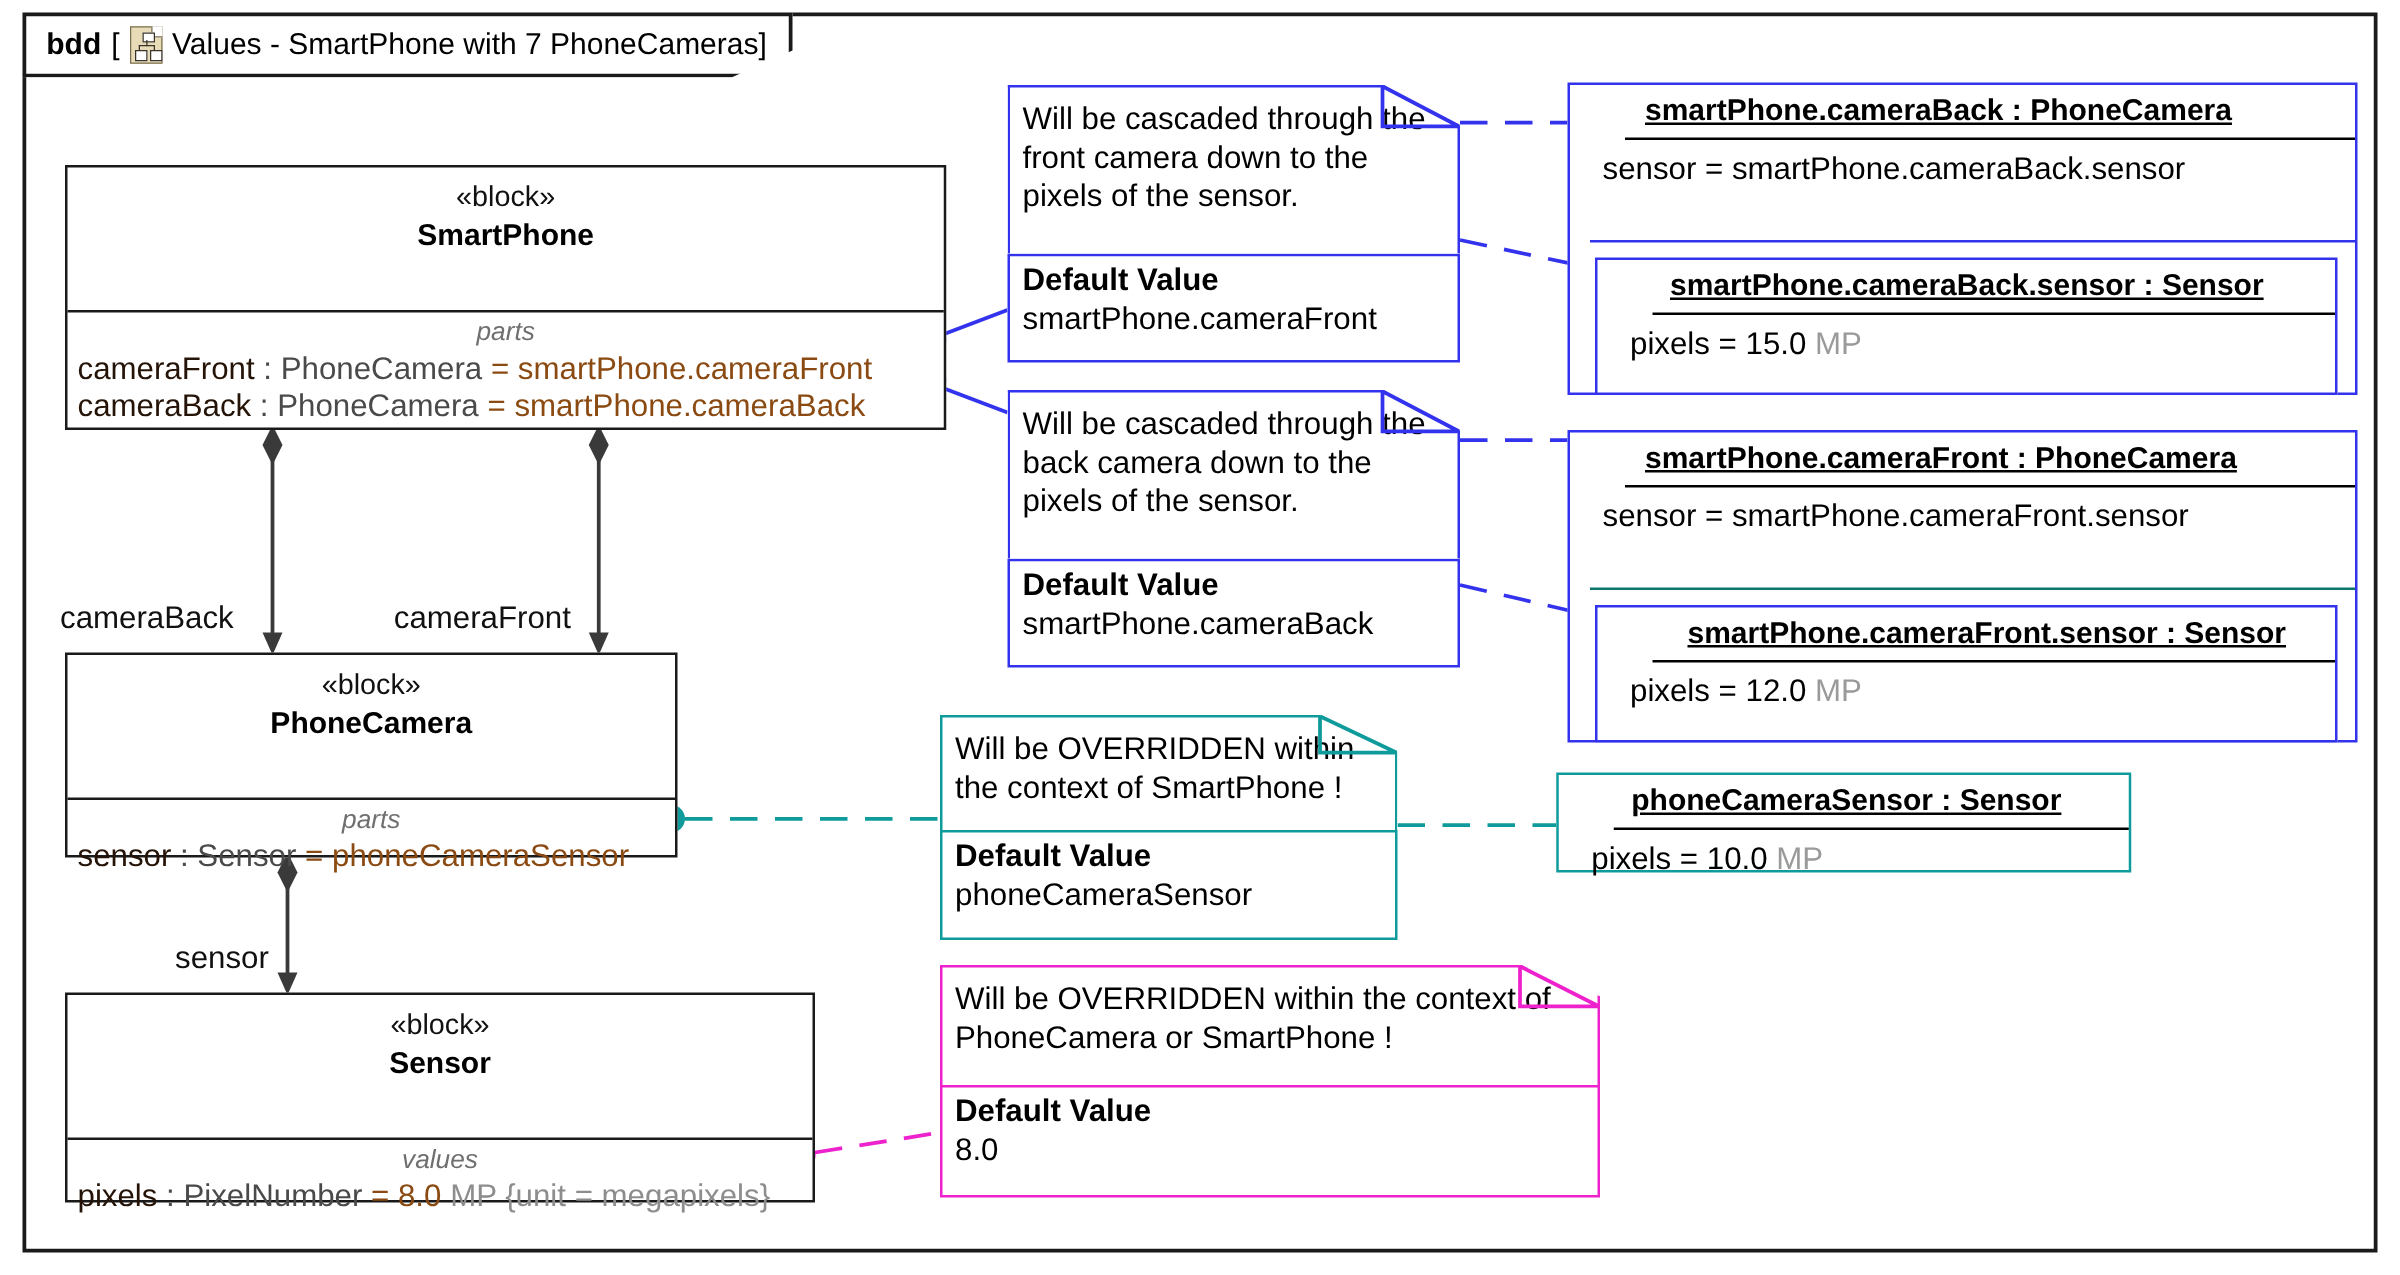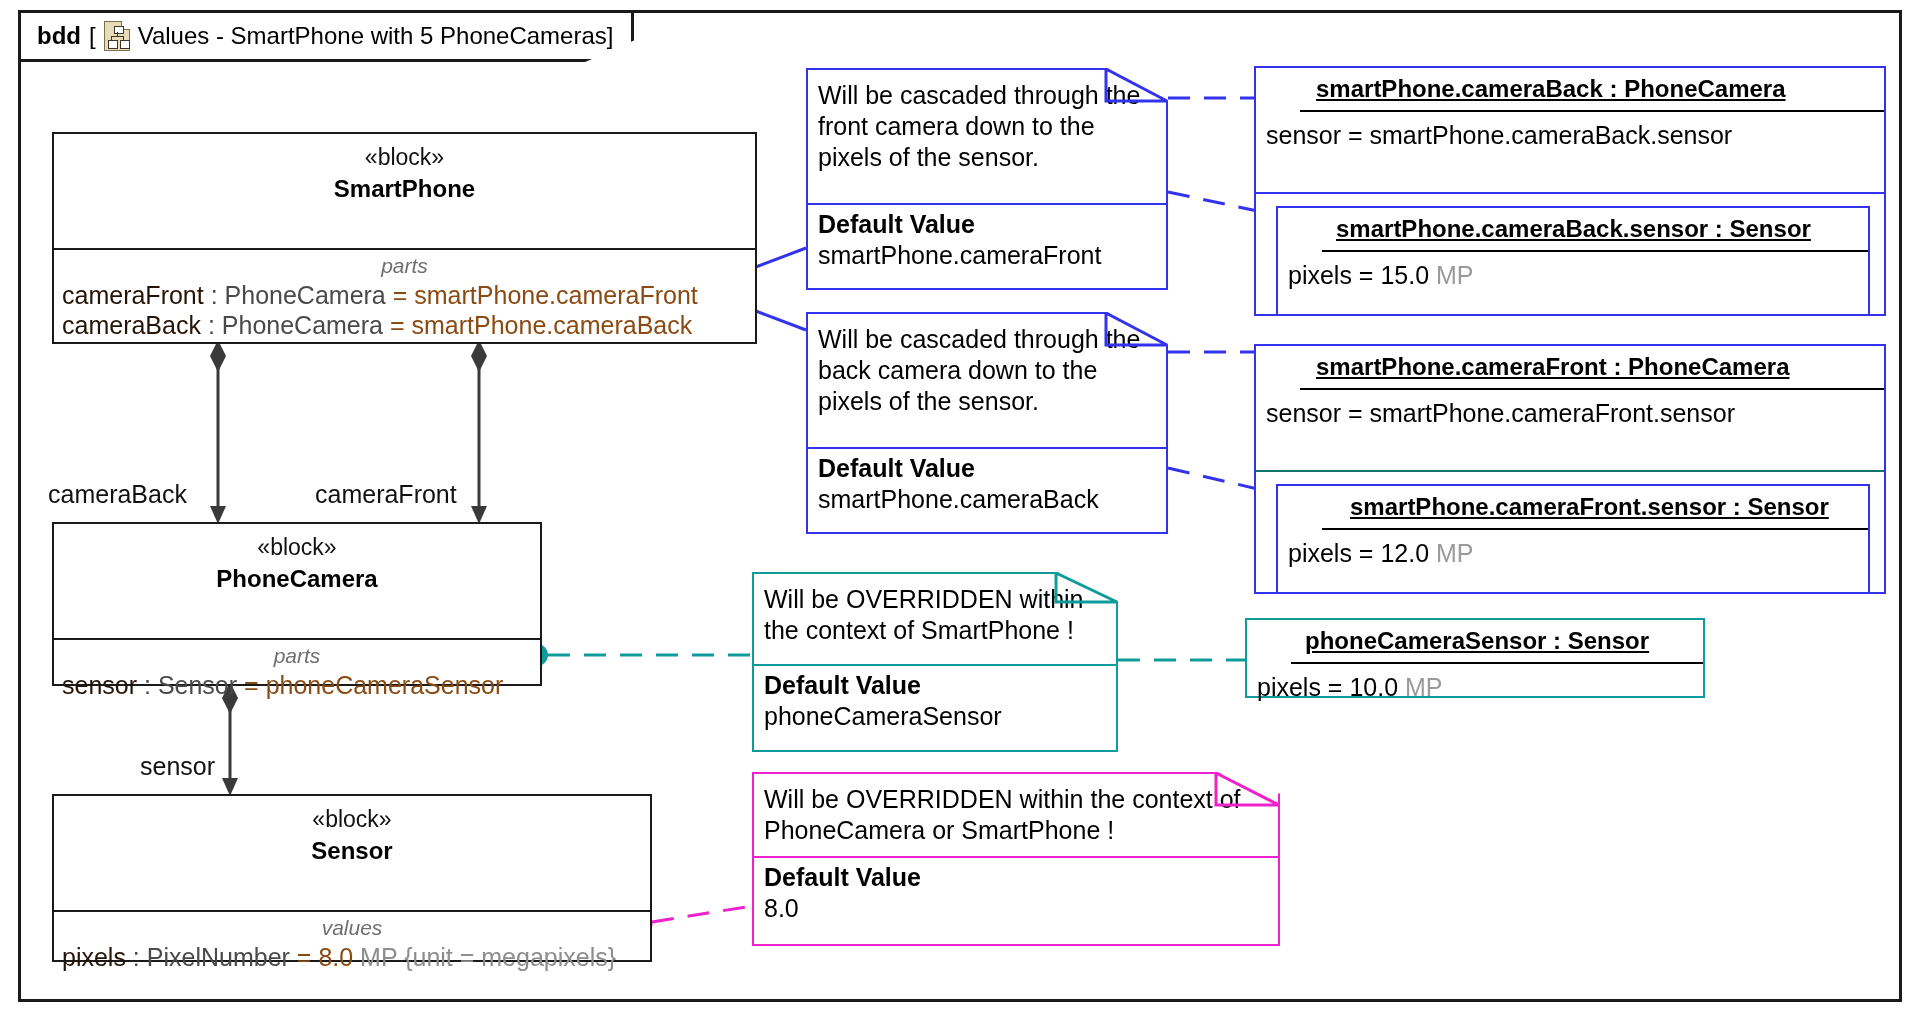--- a/index.html
+++ b/index.html
@@ -144,20 +144,21 @@
     text-decoration: underline;
     padding: 7px 10px 7px 16px;
     border-bottom: 2px solid currentColor;
     white-space: nowrap;
     margin-left: 44px;
   }
   .inst-slot {
     font-size: 25px; color: #000;
     padding: 9px 10px 9px 10px;
     white-space: nowrap;
+    margin-left: 16px;
   }
   .unit { color: #9a9a9a; }
 
   
   #links { position: absolute; left: 0; top: 0; width: 1920px; height: 1020px; pointer-events: none; }
 </style>
 </head>
 <body>
 
 <div id="canvas">
@@ -170,21 +171,21 @@
     <span class="bdd-icon">
       <span class="nub"></span>
       <span class="bx b-top"></span>
       <span class="v1"></span>
       <span class="h1"></span>
       <span class="v2"></span>
       <span class="v3"></span>
       <span class="bx b-l"></span>
       <span class="bx b-r"></span>
     </span>
-    <span class="ttl"><span>Values - SmartPhone with 5  PhoneCameras</span><span>]</span></span>
+    <span class="ttl"><span>Values - SmartPhone with 7  PhoneCameras</span><span>]</span></span>
   </div>
 
   <svg id="links">
 
     <g>
       <line x1="218" y1="348" x2="218" y2="518" stroke="#3a3a3a" stroke-width="3"></line>
       <polygon points="218,340 226,356 218,372 210,356" fill="#3a3a3a"></polygon>
       <polygon points="218,524 210,506 226,506" fill="#3a3a3a"></polygon>
     </g>
     <g>
@@ -323,21 +324,21 @@
     <div class="note-foot" style="height:88px;">
       <div class="dv-title">Default Value</div>
       <div class="dv-value">phoneCameraSensor</div>
     </div>
     <svg style="position:absolute; left:0; top:0; width:366px; height:180px; pointer-events:none;">
       <polyline points="304,1 365,30 304,30 304,1" fill="none" stroke="#0f9b9b" stroke-width="3"></polyline>
     </svg>
   </div>
 
   <div class="note" id="note4" style="left:752px; top:772px; width:528px; height:186px; color:#ee22cc;">
-    <div class="note-body" style="height:84px; -webkit-clip-path: polygon(0 0, 88% 0, 100% 26%, 100% 100%, 0 100%); clip-path: polygon(0 0, 88% 0, 100% 26%, 100% 100%, 0 100%);">
+    <div class="note-body" style="height:96px; -webkit-clip-path: polygon(0 0, 88% 0, 100% 26%, 100% 100%, 0 100%); clip-path: polygon(0 0, 88% 0, 100% 26%, 100% 100%, 0 100%);">
       <div class="note-text">Will be OVERRIDDEN within the context of PhoneCamera or SmartPhone !</div>
     </div>
     <div class="note-foot" style="height:90px;">
       <div class="dv-title">Default Value</div>
       <div class="dv-value">8.0</div>
     </div>
     <svg style="position:absolute; left:0; top:0; width:528px; height:186px; pointer-events:none;">
       <polyline points="464,1 527,33 464,33 464,1" fill="none" stroke="#ee22cc" stroke-width="3"></polyline>
     </svg>
   </div>

